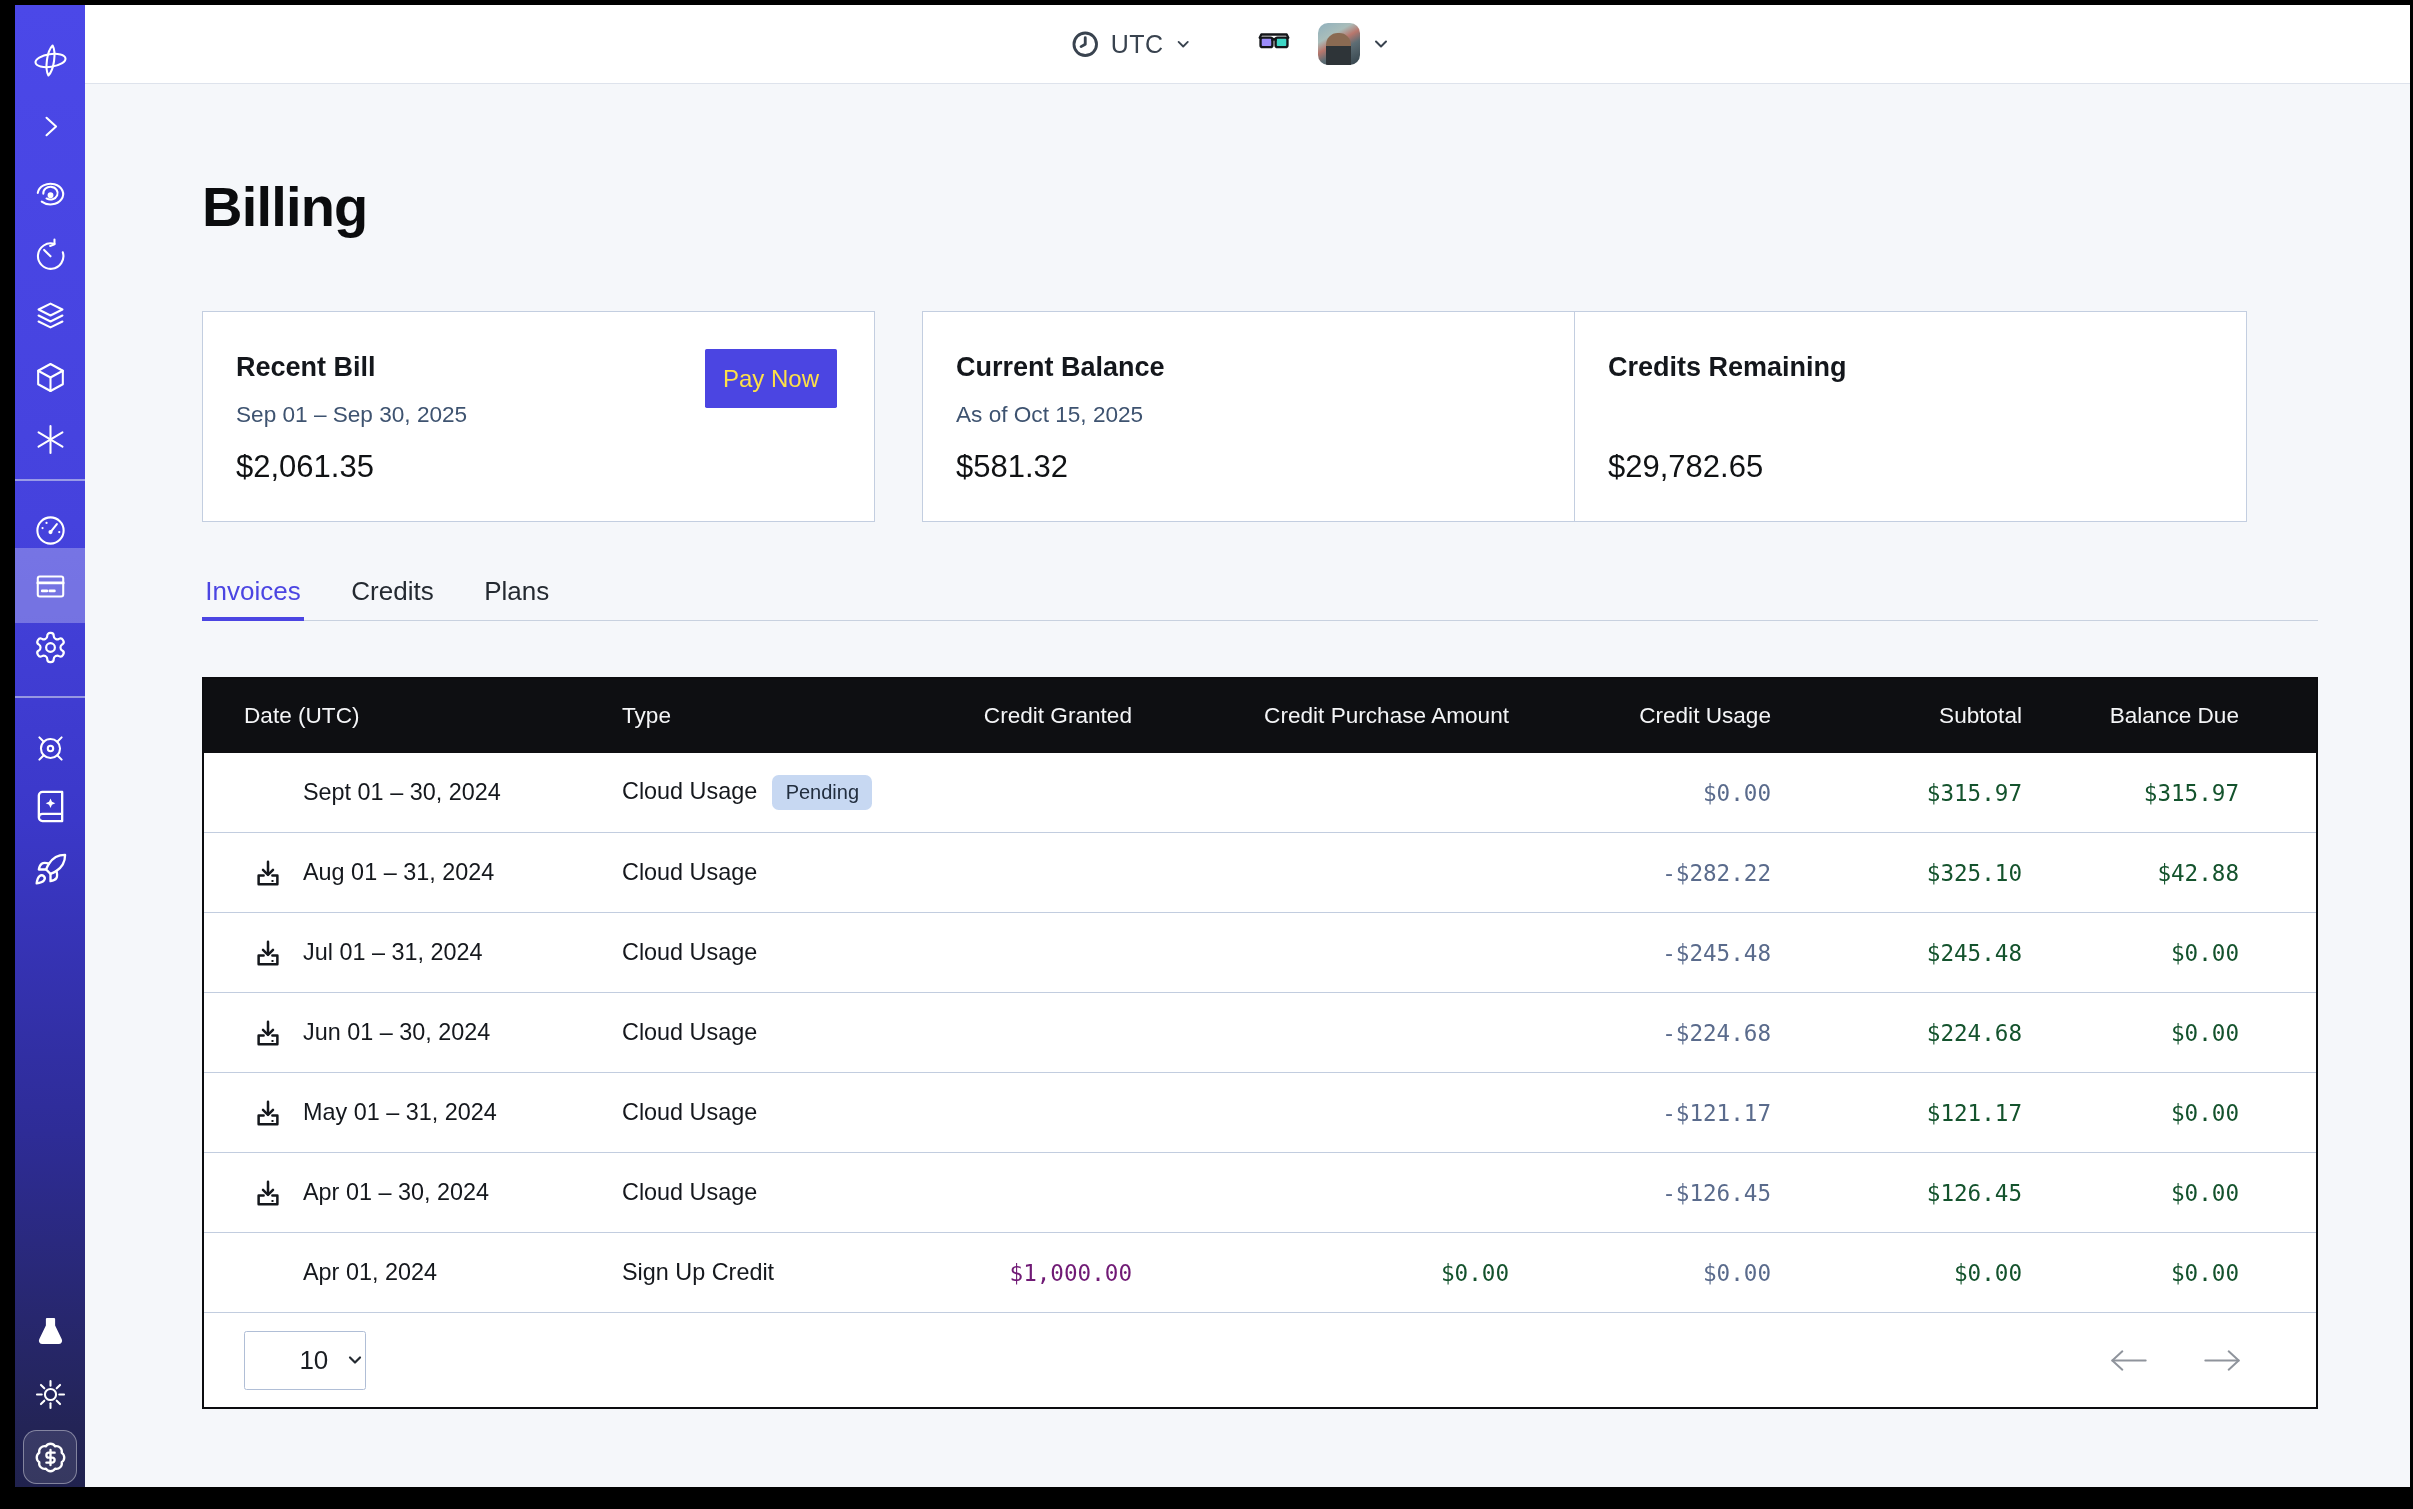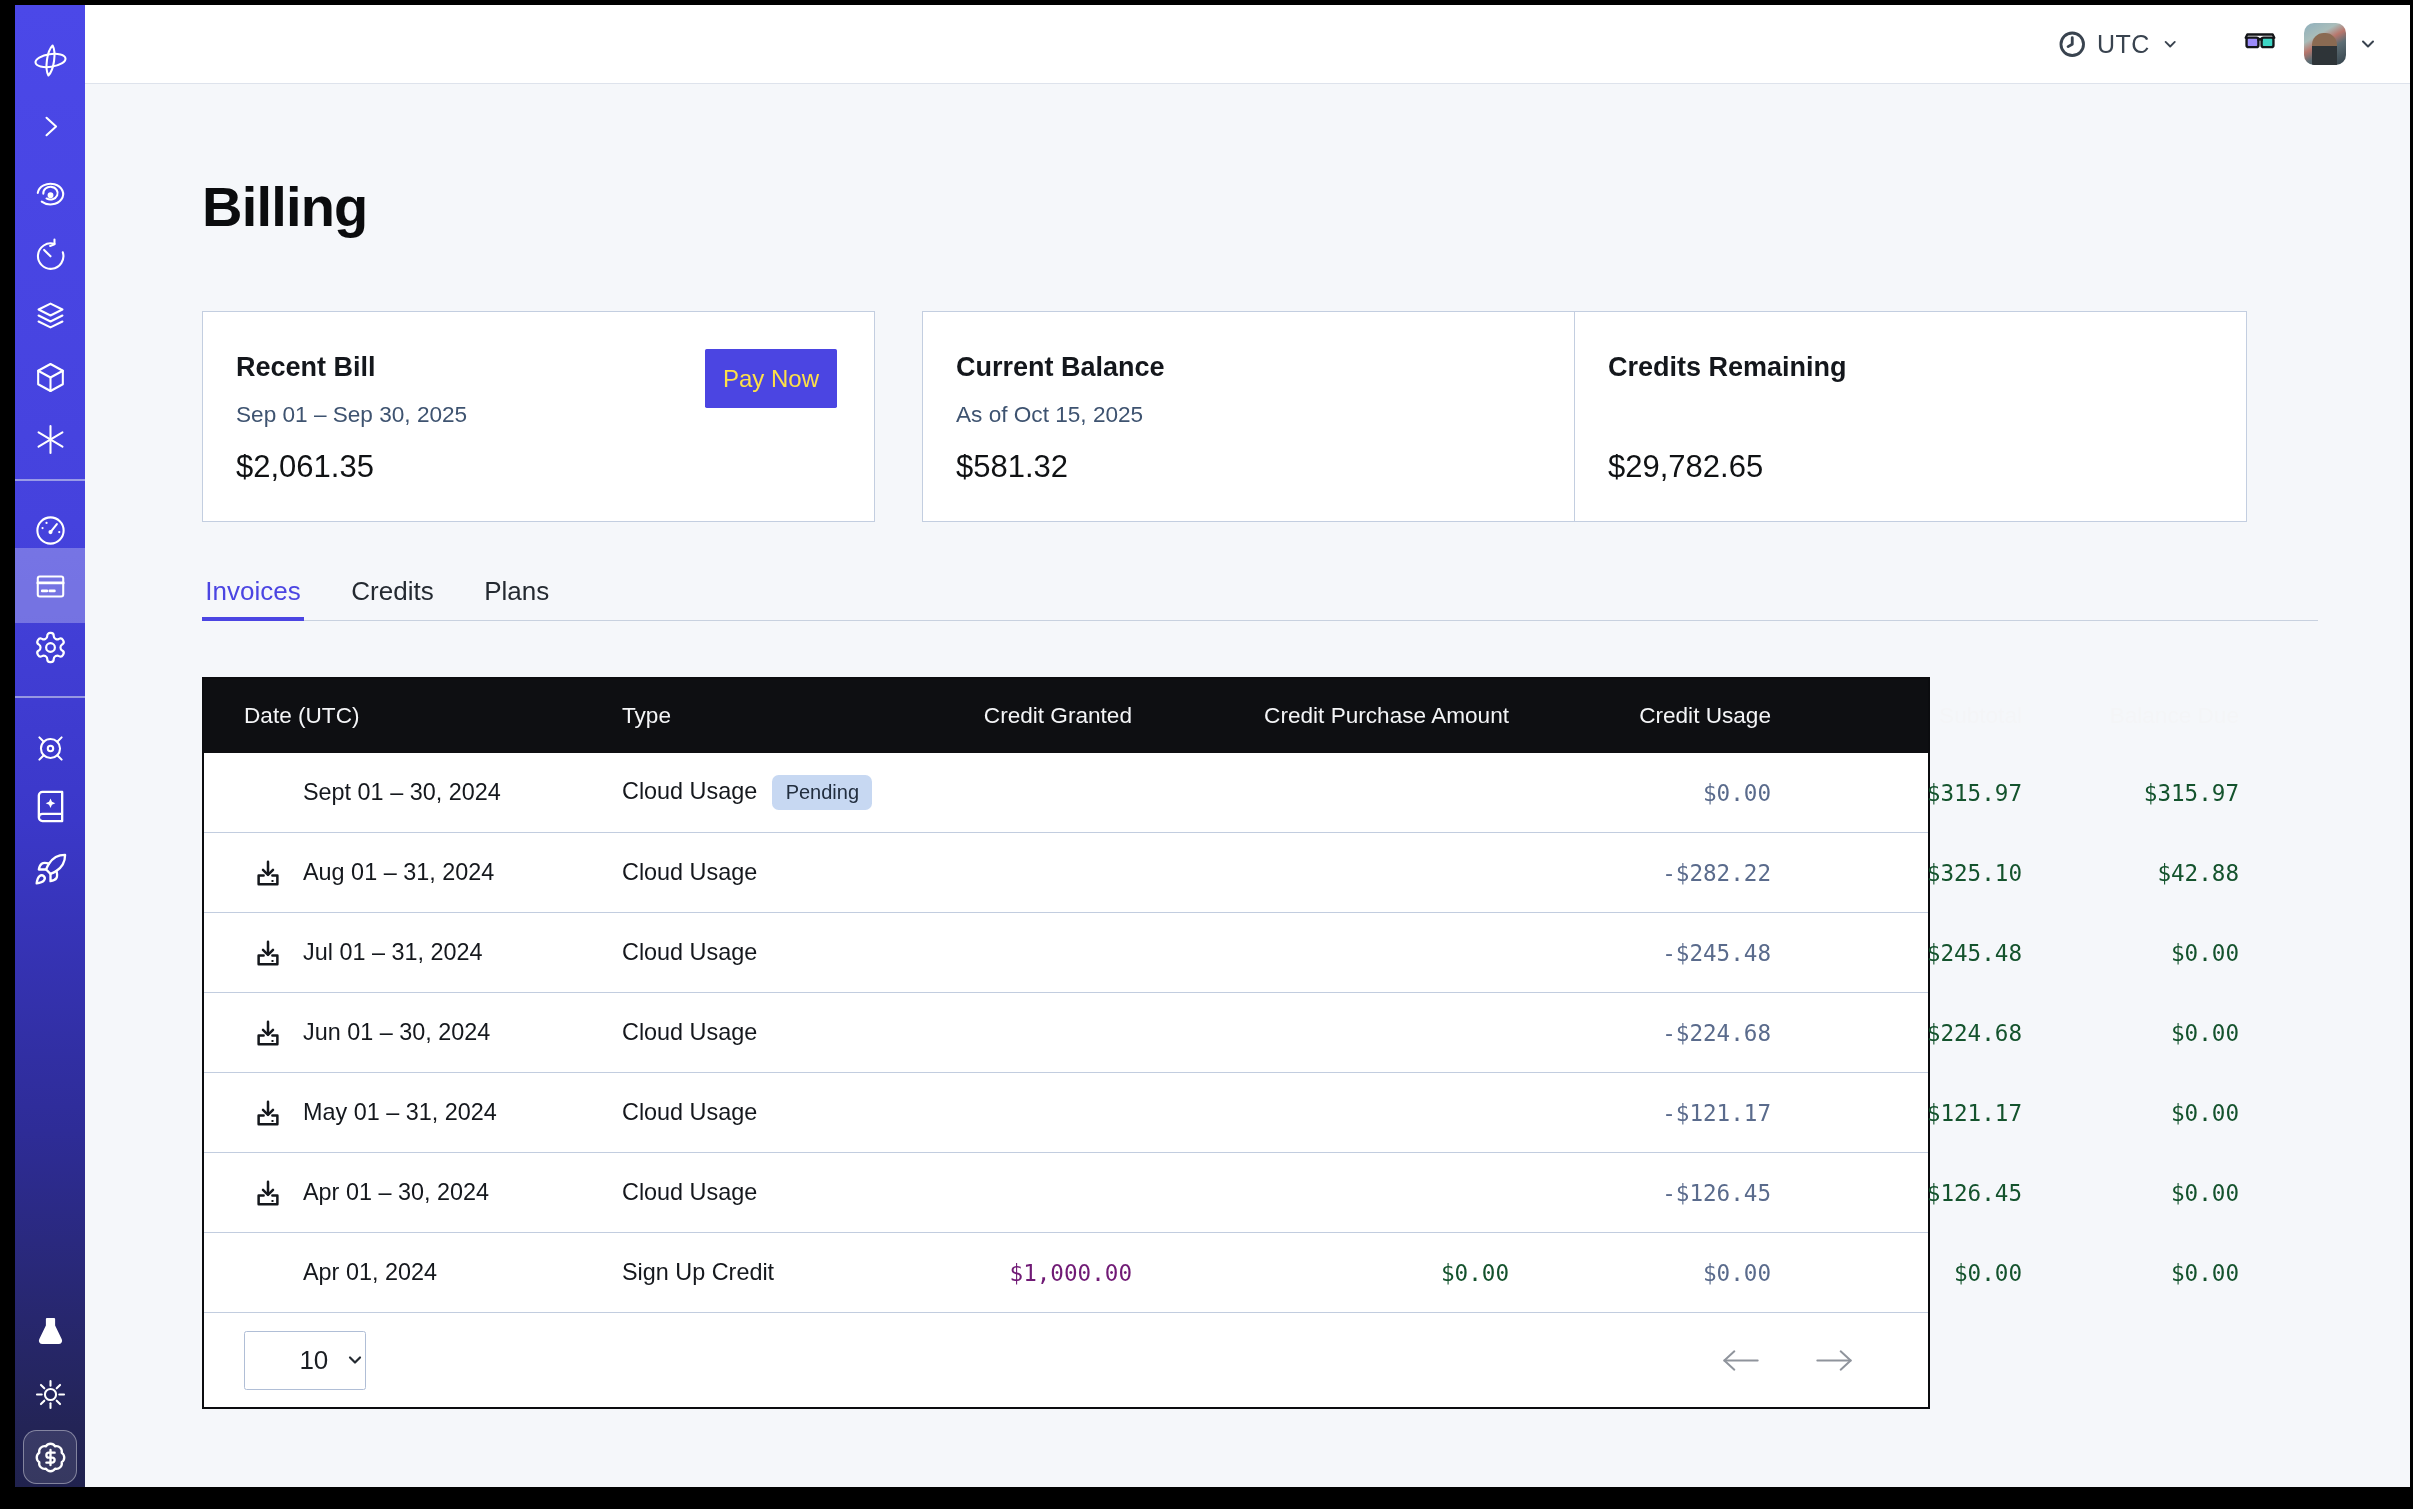--- a/index.html
+++ b/index.html
@@ -13,21 +13,21 @@
   .sb-icon { position:absolute; left:0; width:70px; display:flex; justify-content:center; align-items:center; height:54px; }
   .sb-icon svg { width:35px; height:35px; stroke:#fff; fill:none; stroke-width:2.6; stroke-linecap:round; stroke-linejoin:round; }
   .sb-active-bg { position:absolute; left:0; top:543px; width:70px; height:75px; background:rgba(255,255,255,.27); }
   .sb-div { position:absolute; left:0; width:70px; height:1.7px; background:rgba(223,227,238,.55); }
   .sb-badge-btn { position:absolute; left:8.4px; top:1425px; width:54px; height:54px; border:1.7px solid rgba(255,255,255,.38);
     background:rgba(255,255,255,.10); border-radius:13.4px; display:flex; align-items:center; justify-content:center; }
   .sb-badge-btn svg { width:33px; height:33px; stroke:#fff; fill:none; stroke-width:2.4; stroke-linecap:round; stroke-linejoin:round; }
 
   
   .topbar { position:absolute; left:70px; top:0; right:0; height:79px; background:#fff;
-    border-bottom:1.7px solid #DEE3EC; display:flex; align-items:center; justify-content:flex-end; padding-right:32px; }
+    border-bottom:1.7px solid #DEE3EC; display:flex; align-items:center; justify-content:center; padding-right:32px; }
   .topbar svg { stroke:#39434F; fill:none; stroke-width:2.4; stroke-linecap:round; stroke-linejoin:round; }
   .tz { display:flex; align-items:center; gap:11px; margin-right:62px; }
   .tz-label { font-size:25px; color:#39434F; letter-spacing:0.4px; }
   .avatar { width:42px; height:42px; border-radius:10px; margin:0 11.7px 0 25px; position:relative; overflow:hidden;
     background:linear-gradient(150deg,#8fb0bd 0%,#a9bdba 30%,#b8766c 46%,#5d6d74 62%,#33414a 100%); }
   .avatar::after { content:""; position:absolute; left:8.4px; top:10px; width:25px; height:37px; border-radius:11.7px 11.7px 3.3px 3.3px;
     background:linear-gradient(180deg,#8a6a52 0 34%,#2e3438 35%); }
 
   
   .main { position:absolute; left:70px; top:80px; right:0; bottom:0; background:#F5F7FA; }
@@ -40,21 +40,21 @@
                    font-family:Liberation Sans, sans-serif; }
   .pay-btn { position:absolute; right:37px; top:37px; width:132px; height:59px; background:#4B45E2; color:#fde047;
     font-size:24px; border:none; display:flex; align-items:center; justify-content:center; border-radius:1.7px; cursor:pointer; }
 
   .tabs { position:absolute; left:117px; top:481px; width:2116px; height:55px; display:flex; gap:44px;
     border-bottom:1.7px solid #C8D1DF; }
   .tab { font-size:26px; color:#242A31; padding:10px 3.3px 0; height:55px; }
   .tab.active { color:#4B45E2; border-bottom:4.2px solid #4B45E2; margin-bottom:-1.7px; }
 
   
-  .invoice-table { position:absolute; left:117px; top:592px; width:1728px; background:#fff; border:2.5px solid #0B0C0F; }
+  .invoice-table { position:absolute; left:117px; top:592px; width:2116px; background:#fff; border:2.5px solid #0B0C0F; }
   .tgrid { display:grid; grid-template-columns:418px 301px 209px 377px 262px 251px 292px; align-items:center; }
   .thead { height:74px; background:#0E0F12; color:#F4F5F7; font-size:22.6px; }
   .th { padding:0; }
   .right { text-align:right; justify-self:stretch; }
   .th.first { padding-left:40px; }
   .th.last, .cell.last { padding-right:75px; }
   .trow { height:80px; border-bottom:1.7px solid #C2CDDF; font-size:23.4px; color:#15181D; background:#fff; }
   .cell-date { display:flex; align-items:center; padding-left:49px; }
   .dl-slot { width:50px; display:flex; align-items:center; }
   .dl-slot svg { width:30px; height:30px; stroke:#15181D; fill:none; stroke-width:2; stroke-linecap:round; stroke-linejoin:round; cursor:pointer; }

